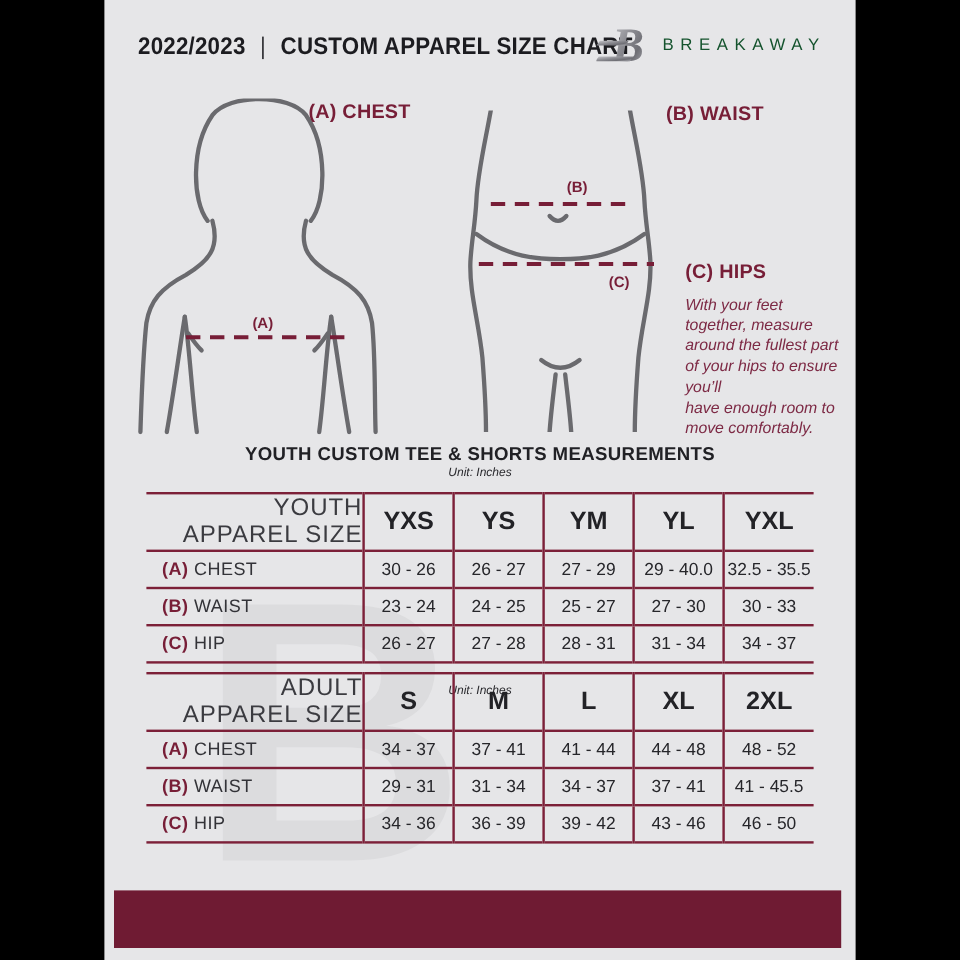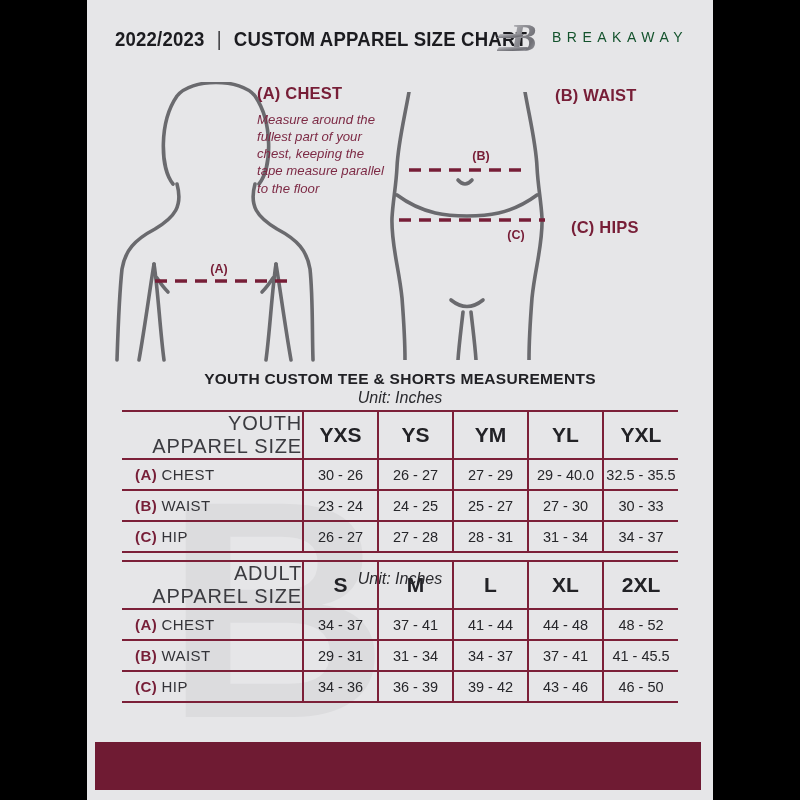--- a/index.html
+++ b/index.html
@@ -39,21 +39,21 @@
   .fig {position:absolute; z-index:1;}
   #fig-chest {left:28px; top:82px;}
   #fig-hips  {left:302px; top:92px;}
   .fig path, .fig line {fill:none; stroke:#6a6a6e; stroke-width:3.6; stroke-linecap:round;}
   .fig .dash {stroke:#771e37; stroke-width:3.4; stroke-dasharray:12 8; stroke-linecap:butt;}
   .fig text {font-family:"Liberation Sans",sans-serif; font-weight:bold; font-size:12.5px; fill:#771e37;}
   
   .sec-title {position:absolute; left:0; width:100%; text-align:center; z-index:1;
     font-weight:bold; font-size:15.5px; letter-spacing:0.3px; color:#212125;}
   .sec-unit {position:absolute; left:0; width:100%; text-align:center; z-index:1;
-    font-style:italic; font-size:16px; color:#2a2a2e;}
+    font-style:italic; font-size:10px; color:#2a2a2e;}
   #youth-title {top:370px;}  #youth-unit {top:389px;}
   #adult-title {top:551px;}  #adult-unit {top:570px;}
   
   .size-table {position:absolute; left:35px; width:556px; z-index:1;
     border-collapse:collapse; table-layout:fixed; background:transparent;}
   #youth-table {top:410px;}
   #adult-table {top:560px;}
   .size-table thead tr {border-top:2px solid #7c2038; border-bottom:2px solid #7c2038;}
   .size-table tbody tr {border-bottom:2px solid #7c2038;}
   .size-table th + th, .size-table td + td {border-left:2px solid #7c2038;}
@@ -119,31 +119,33 @@
     <path d="M74,220 C72,238 70,253 69,268"></path>
     <path d="M82,220 C84,238 86,253 87,268"></path>
     <line class="dash" x1="20" y1="78" x2="140" y2="78"></line>
     <text x="92" y="68" text-anchor="middle">(B)</text>
     <line class="dash" x1="10" y1="128" x2="156" y2="128"></line>
     <text x="127" y="147" text-anchor="middle">(C)</text>
   </svg>
 
   <div class="instr" id="instr-chest">
     <h3>(A) CHEST</h3>
-    <p>Measure around the
-fullest part of your
-chest, keeping the
-tape measure parallel
-to the floor</p>
   </div>
   <div class="instr" id="instr-waist">
     <h3>(B) WAIST</h3>
   </div>
   <div class="instr" id="instr-hips">
     <h3>(C) HIPS</h3>
+    <p>With your feet
+together, measure
+around the fullest part
+of your hips to ensure
+you’ll
+have enough room to
+move comfortably.</p>
   </div>
 
   <div class="sec-title" id="youth-title">YOUTH CUSTOM TEE &amp; SHORTS MEASUREMENTS</div>
   <div class="sec-unit" id="youth-unit">Unit: Inches</div>
 
   <table class="size-table" id="youth-table">
     <colgroup>
         <col style="width:181px">
         <col style="width:75px">
         <col style="width:75px">

